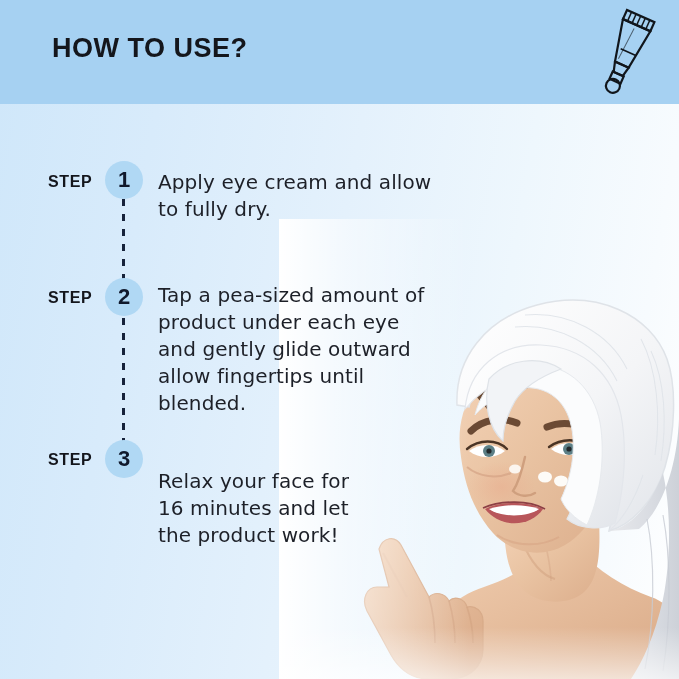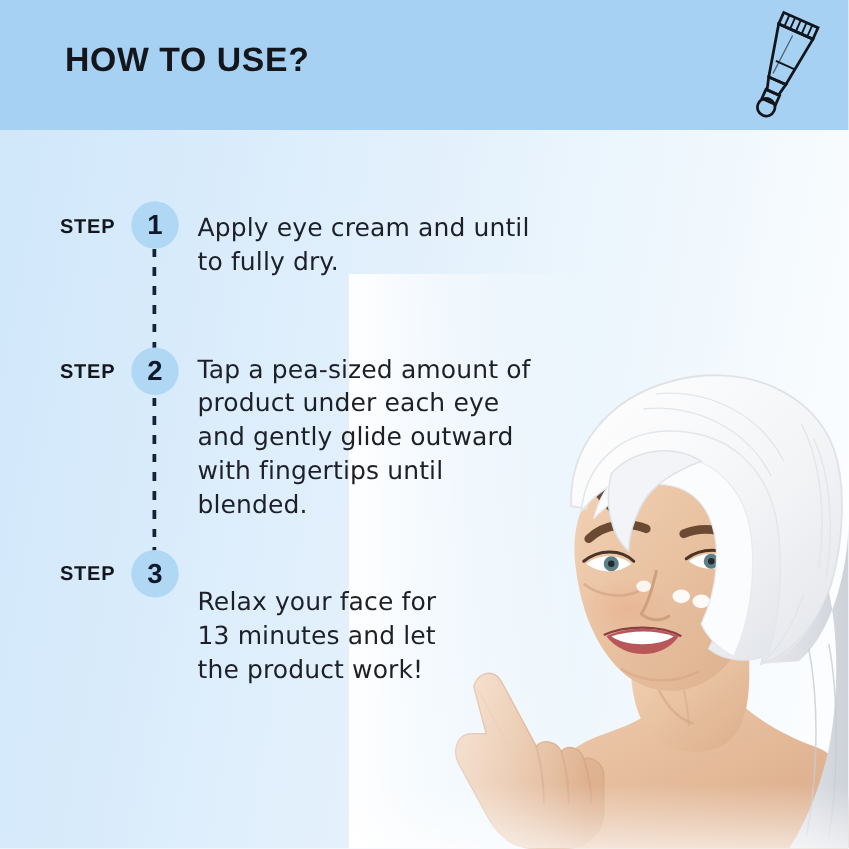--- a/index.html
+++ b/index.html
@@ -308,40 +308,40 @@
   <div class="steps">
 
     <div class="dash-line dash-1"></div>
     <div class="dash-line dash-2"></div>
 
     <div class="step step-1">
       <div class="step-label">STEP</div>
       <div class="step-circle">
         <span class="step-circle-num">1</span>
       </div>
-      <div class="step-text">Apply eye cream and until
+      <div class="step-text">Apply eye cream and allow
 to fully dry.</div>
     </div>
 
     <div class="step step-2">
       <div class="step-label">STEP</div>
       <div class="step-circle">
         <span class="step-circle-num">2</span>
       </div>
       <div class="step-text">Tap a pea-sized amount of
 product under each eye
 and gently glide outward
-with fingertips until
+allow fingertips until
 blended.</div>
     </div>
 
     <div class="step step-3">
       <div class="step-label">STEP</div>
       <div class="step-circle">
         <span class="step-circle-num">3</span>
       </div>
       <div class="step-text">Relax your face for
-13 minutes and let
+16 minutes and let
 the product work!</div>
     </div>
 
   </div>
 </div>
 
 </body></html>

